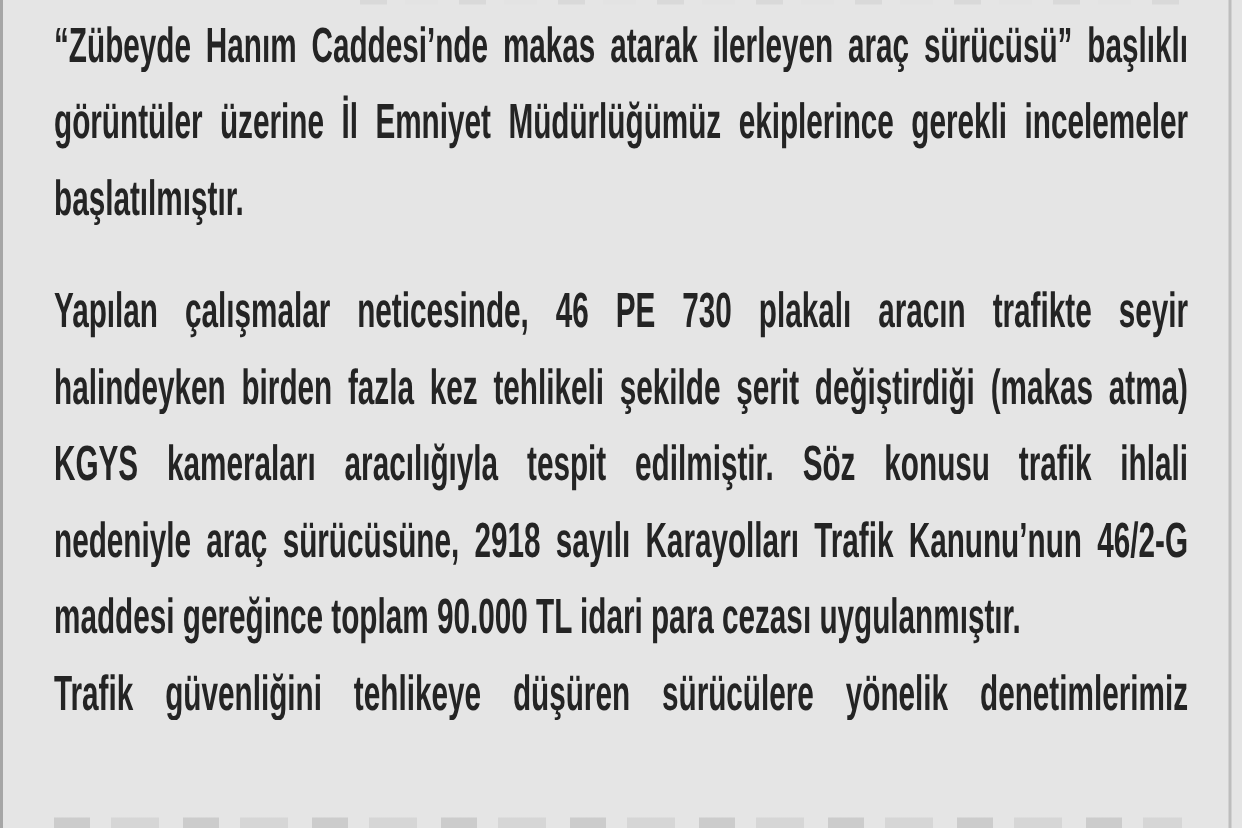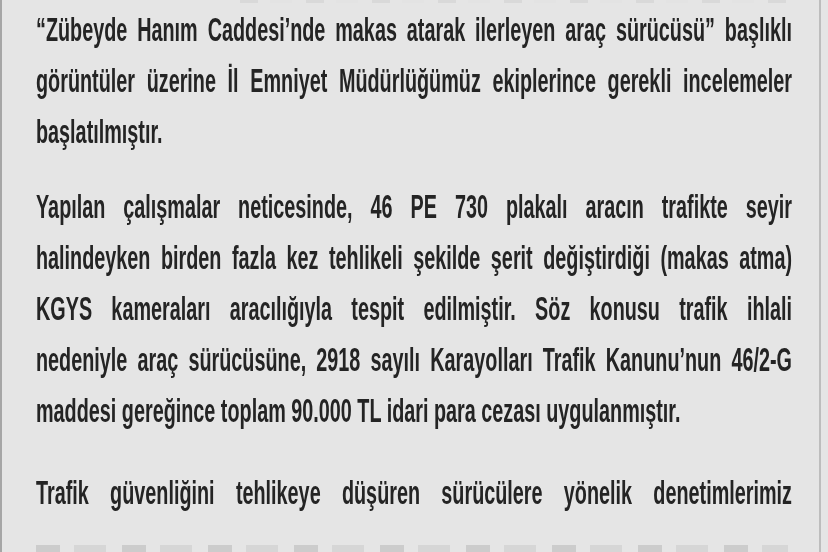--- a/index.html
+++ b/index.html
@@ -29,21 +29,21 @@
   .edge.right { left: 819px; background: #bdbdbd; }
 
   .content {
     position: absolute;
     top: 4px;
     left: 36px;
     width: 756px;
   }
   .para { margin: 0; padding: 0; }
   .para.p2 { margin-top: 24px; }
-  .para.p3 { margin-top: 31px; }
+  .para.p3 { }
 
   
   .line {
     width: 1260px;
     transform: scaleX(0.6);
     transform-origin: left top;
     font-weight: 700;
     font-size: 33px;
     line-height: 51px;
     color: #242424;

